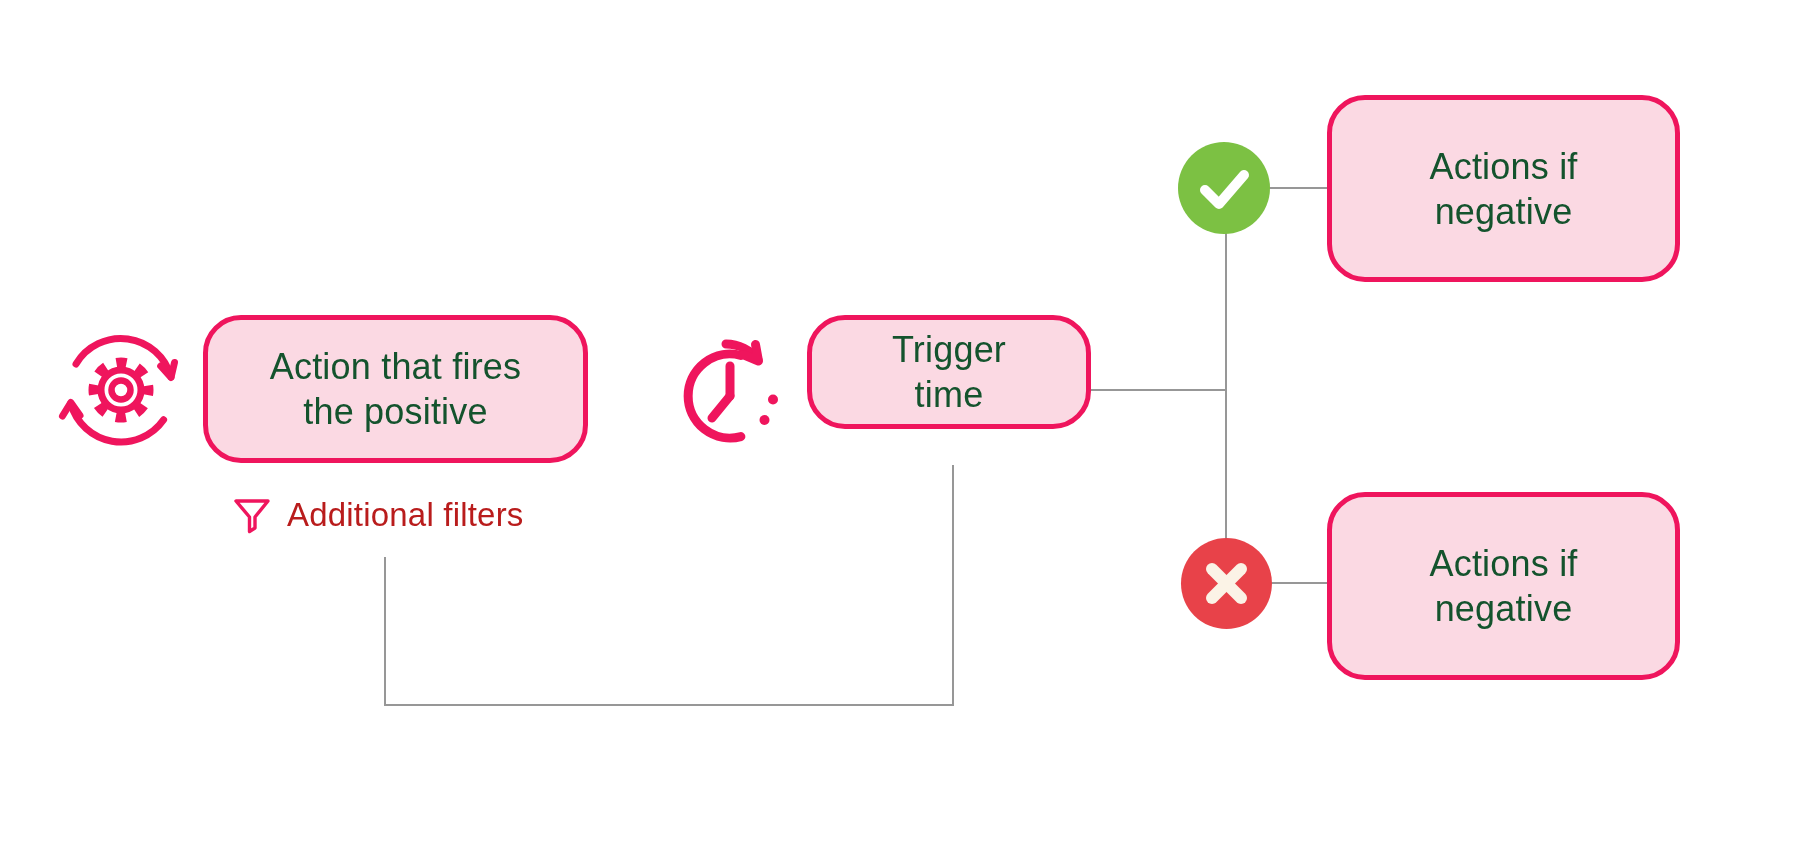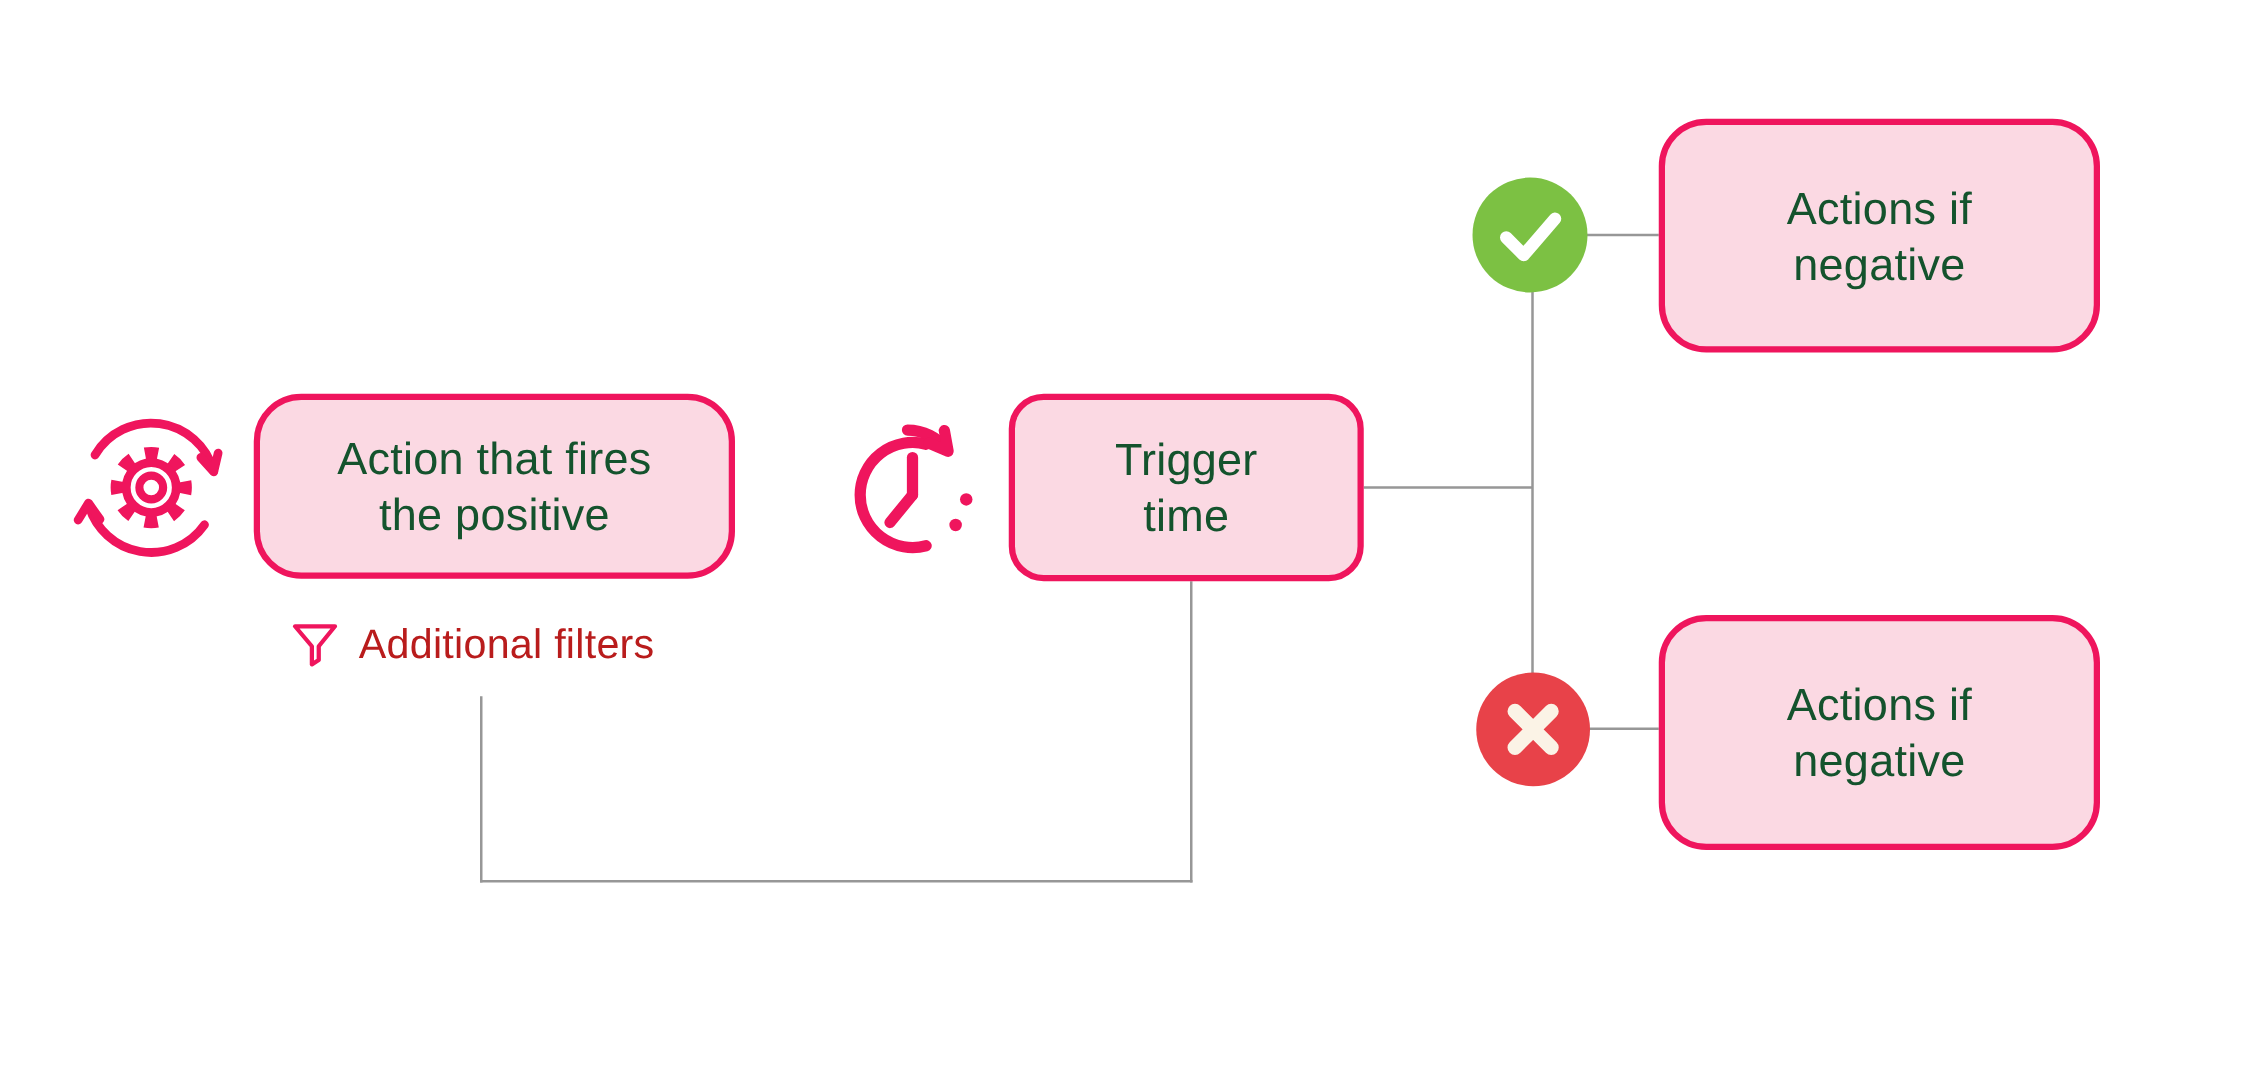--- a/index.html
+++ b/index.html
@@ -125,21 +125,21 @@
       <circle cx="99" cy="67.5" r="5" fill="#EF155D"></circle>
 
       <path d="M 52,12 A 40,40 0 0 1 84,28" stroke="#EF155D" stroke-width="9" stroke-linecap="round" fill="none"></path>
       <path d="M 81.5,12.5 L 84.5,29 L 69,22.5" stroke="#EF155D" stroke-width="9" stroke-linecap="round" stroke-linejoin="round" fill="none"></path>
 
       <path d="M 56,64 L 56,34" stroke="#EF155D" stroke-width="9" stroke-linecap="round"></path>
       <path d="M 56,64 L 38,86" stroke="#EF155D" stroke-width="9" stroke-linecap="round"></path>
     </svg>
   </div>
 
-  <div class="node" style="left:807px; top:315px; width:284px; height:150px;border-radius:28px;">
+  <div class="node" style="left:807px; top:315px; width:284px; height:114px;">
     <span>Trigger</span>
     <span>time</span>
   </div>
 
   <div class="status-circle green" style="left:1178px; top:142px; width:92px; height:92px;">
     <span class="icon" style="position:static;">
       <svg width="92" height="92" viewBox="0 0 92 92" fill="none">
         <path d="M 27,48 L 41,62 L 66,33" stroke="#FFFFFF" stroke-width="10" stroke-linecap="round" stroke-linejoin="round" fill="none"></path>
       </svg>
     </span>

